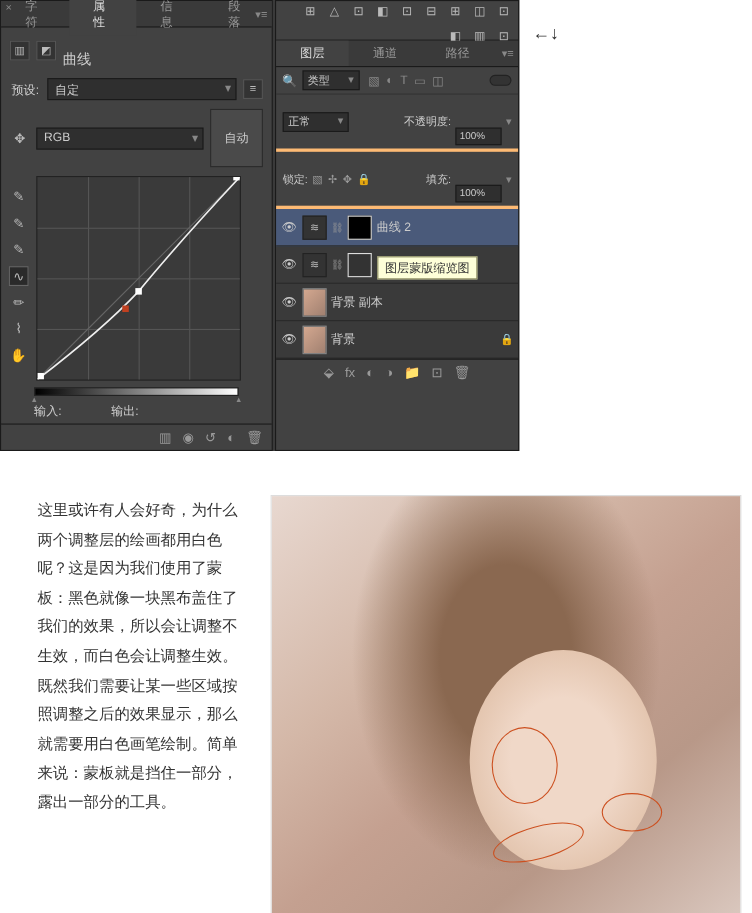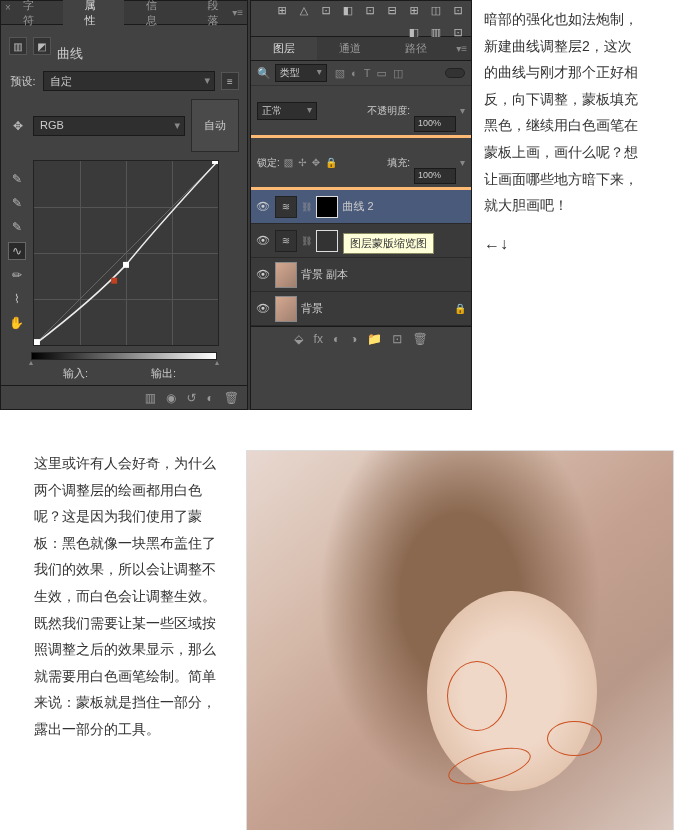--- a/index.html
+++ b/index.html
@@ -34,21 +34,21 @@
   
   .curve-graph { width: 186px; height: 186px; background: #3a3a3a; border: 1px solid #222; position: relative; margin-left: 4px; }
   .grid-line-v { position: absolute; width: 1px; background: #555; top: 0; bottom: 0; }
   .grid-line-h { position: absolute; height: 1px; background: #555; left: 0; right: 0; }
   .curve-svg { position: absolute; inset: 0; width: 100%; height: 100%; }
   
   .hist-row { padding: 2px 30px; }
   .hist-bar { height: 8px; background: linear-gradient(to right, #000, #fff); border: 1px solid #222; position: relative; }
   .hist-arrow { position: absolute; bottom: -8px; font-size: 8px; color: #888; }
   
-  .io-row { display: flex; padding: 4px 30px; gap: 63px; color: #ccc; font-size: 11px; margin-left: 32px; }
+  .io-row { display: flex; padding: 4px 30px; gap: 45px; color: #ccc; font-size: 11px; }
   
   .panel-footer { height: 24px; border-top: 1px solid #1a1a1a; display: flex; align-items: center; justify-content: flex-end; padding: 0 8px; gap: 10px; color: #999; font-size: 12px; }
   
   
   .layers-panel { width: 222px; background: #424242; border: 1px solid #1a1a1a; margin-left: 2px; }
   .top-icons { height: 36px; display: flex; flex-wrap: wrap; align-items: center; justify-content: flex-end; gap: 8px; padding: 2px 6px; border-bottom: 1px solid #1a1a1a; color: #bbb; font-size: 11px; }
   .top-icons span { display: inline-flex; width: 14px; height: 14px; align-items: center; justify-content: center; }
   
   .type-row { display: flex; align-items: center; padding: 3px 6px; gap: 4px; border-bottom: 1px solid #333; }
   .search-ic { color: #bbb; font-size: 11px; }
@@ -249,21 +249,20 @@
         <span>fx</span>
         <span>◐</span>
         <span>◑</span>
         <span>📁</span>
         <span>⊡</span>
         <span>🗑</span>
       </div>
     </div>
   </div>
   <div class="right-text">
-    <div>暗部的强化也如法炮制，新建曲线调整层2，这次的曲线与刚才那个正好相反，向下调整，蒙板填充黑色，继续用白色画笔在蒙板上画，画什么呢？想让画面哪些地方暗下来，就大胆画吧！</div>
     <div class="nav-arrows">←↓</div>
   </div>
 </div>
 
 <div class="bottom-section">
   <div class="left-text">这里或许有人会好奇，为什么两个调整层的绘画都用白色呢？这是因为我们使用了蒙板：黑色就像一块黑布盖住了我们的效果，所以会让调整不生效，而白色会让调整生效。既然我们需要让某一些区域按照调整之后的效果显示，那么就需要用白色画笔绘制。简单来说：蒙板就是挡住一部分，露出一部分的工具。</div>
   <div class="photo-area">
     <div class="hair"></div>
     <div class="face"></div>
     <div class="face-oval" style="left:200px;top:210px;width:60px;height:70px"></div>

